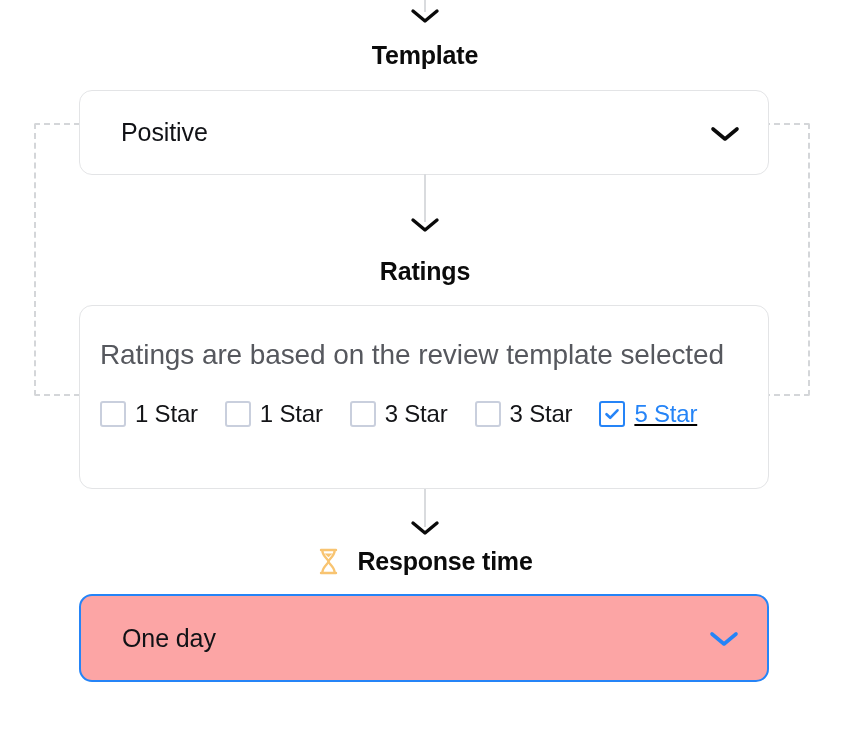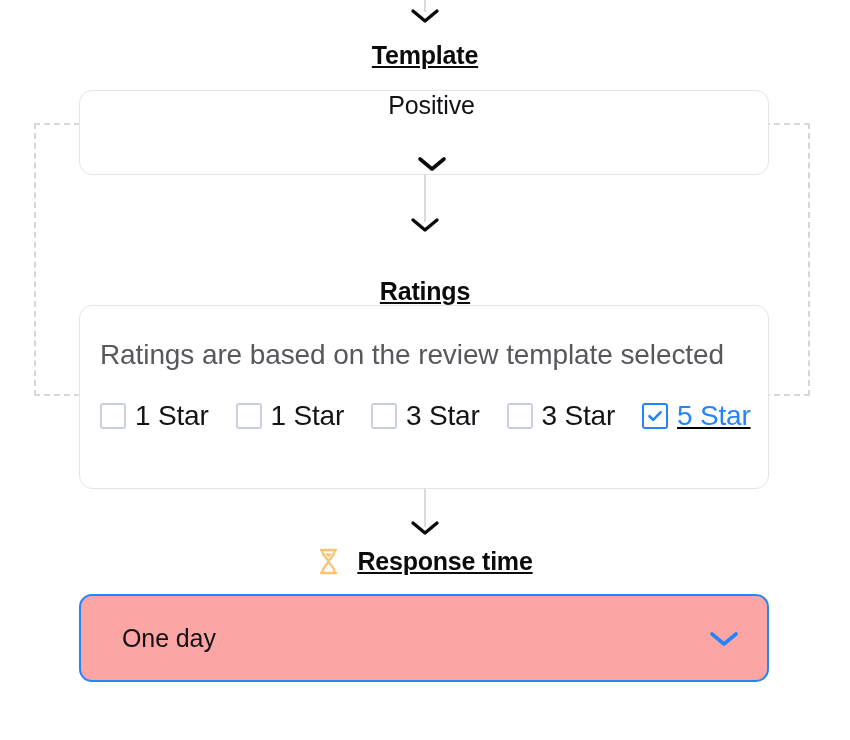--- a/index.html
+++ b/index.html
@@ -66,24 +66,23 @@
   
   .heading {
     position: absolute;
     left: 0;
     width: 100%;
     text-align: center;
     font-size: 25px;
     font-weight: bold;
     color: #0b0b0b;
     letter-spacing: -0.2px;
-    text-decoration: underline;
   }
   .heading.h-template { top: 41px; }
-  .heading.h-ratings  { top: 257px; margin-top: 20px; }
+  .heading.h-ratings  { top: 257px; }
 
   .heading.h-response {
     top: 547px;
     display: flex;
     align-items: center;
     justify-content: center;
     gap: 17px;
   }
   .hourglass-icon {
     display: inline-flex;
@@ -104,21 +103,20 @@
     border-radius: 13px;
   }
 
   
   .select-template {
     top: 90px;
     height: 85px;
     display: flex;
     align-items: center;
     padding: 0 26px 0 41px;
-    flex-direction: column;
   }
   .select-value {
     font-size: 25px;
     color: #111216;
     flex: 1 1 auto;
     letter-spacing: -0.1px;
   }
   .chev-btn {
     width: 34px;
     height: 22px;
@@ -166,21 +164,21 @@
     display: flex;
     align-items: center;
     justify-content: center;
     flex: 0 0 auto;
   }
   .cbox svg { display: none; }
   .rating-item.checked .cbox { border-color: #2584f7; }
   .rating-item.checked .cbox svg { display: block; }
 
   .rating-label {
-    font-size: 28px;
+    font-size: 24px;
     color: #131417;
     letter-spacing: -0.2px;
     white-space: nowrap;
   }
   .rating-item.checked .rating-label { color: #2584f7; }
 
   
   .select-response {
     top: 594px;
     height: 88px;

